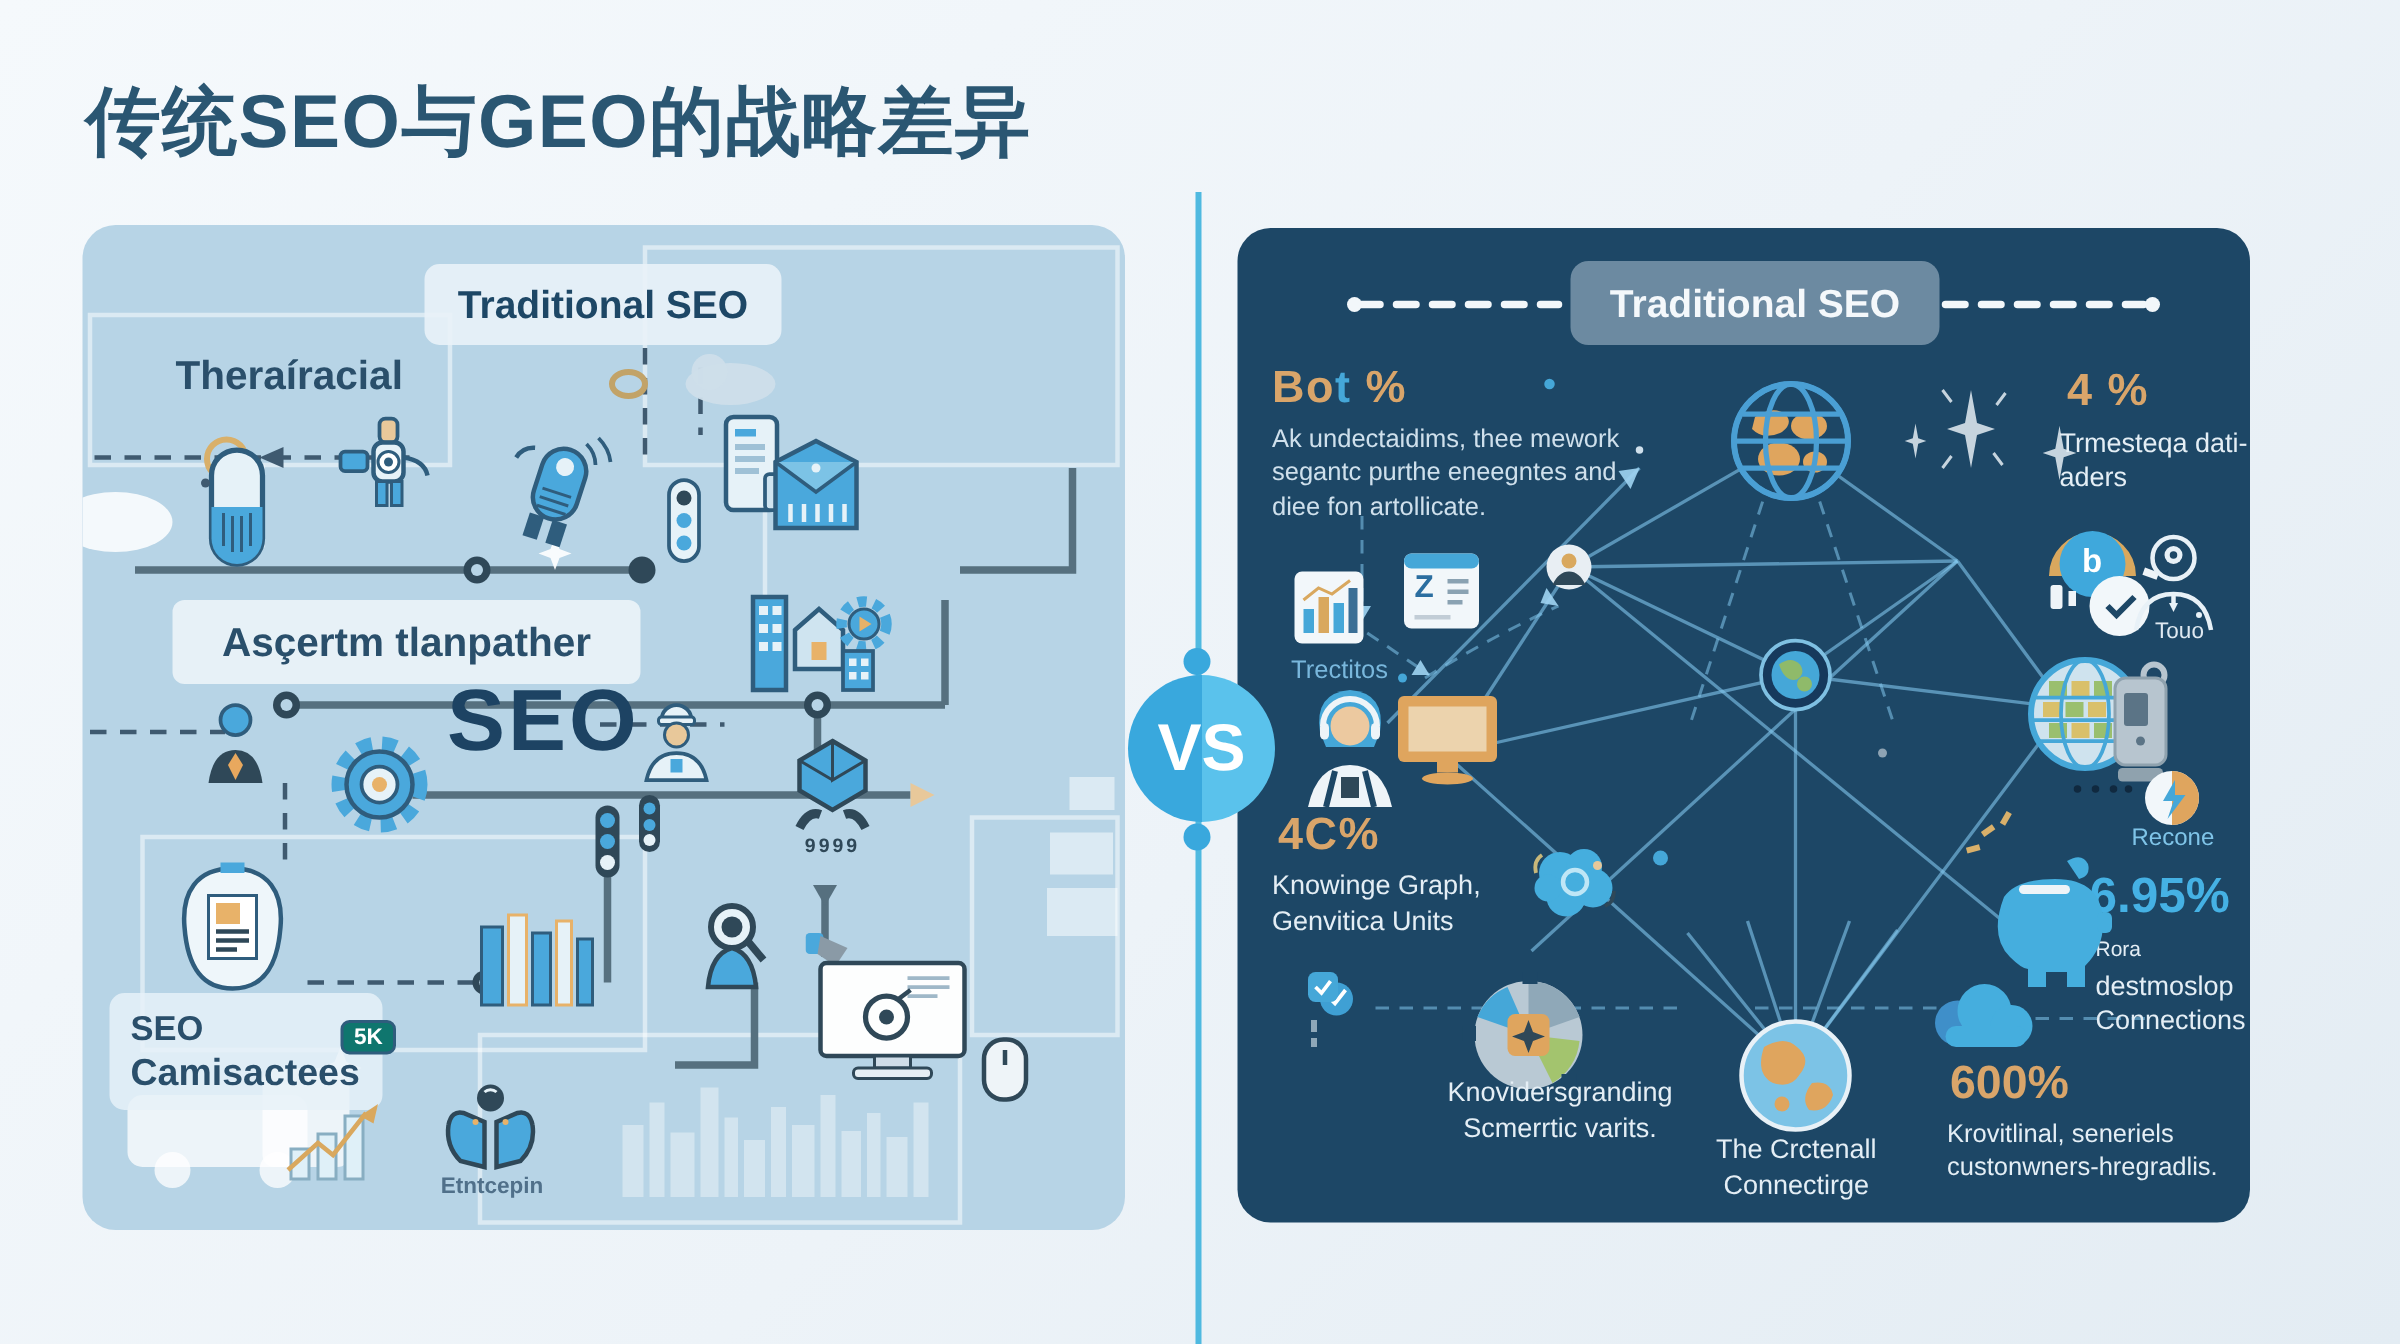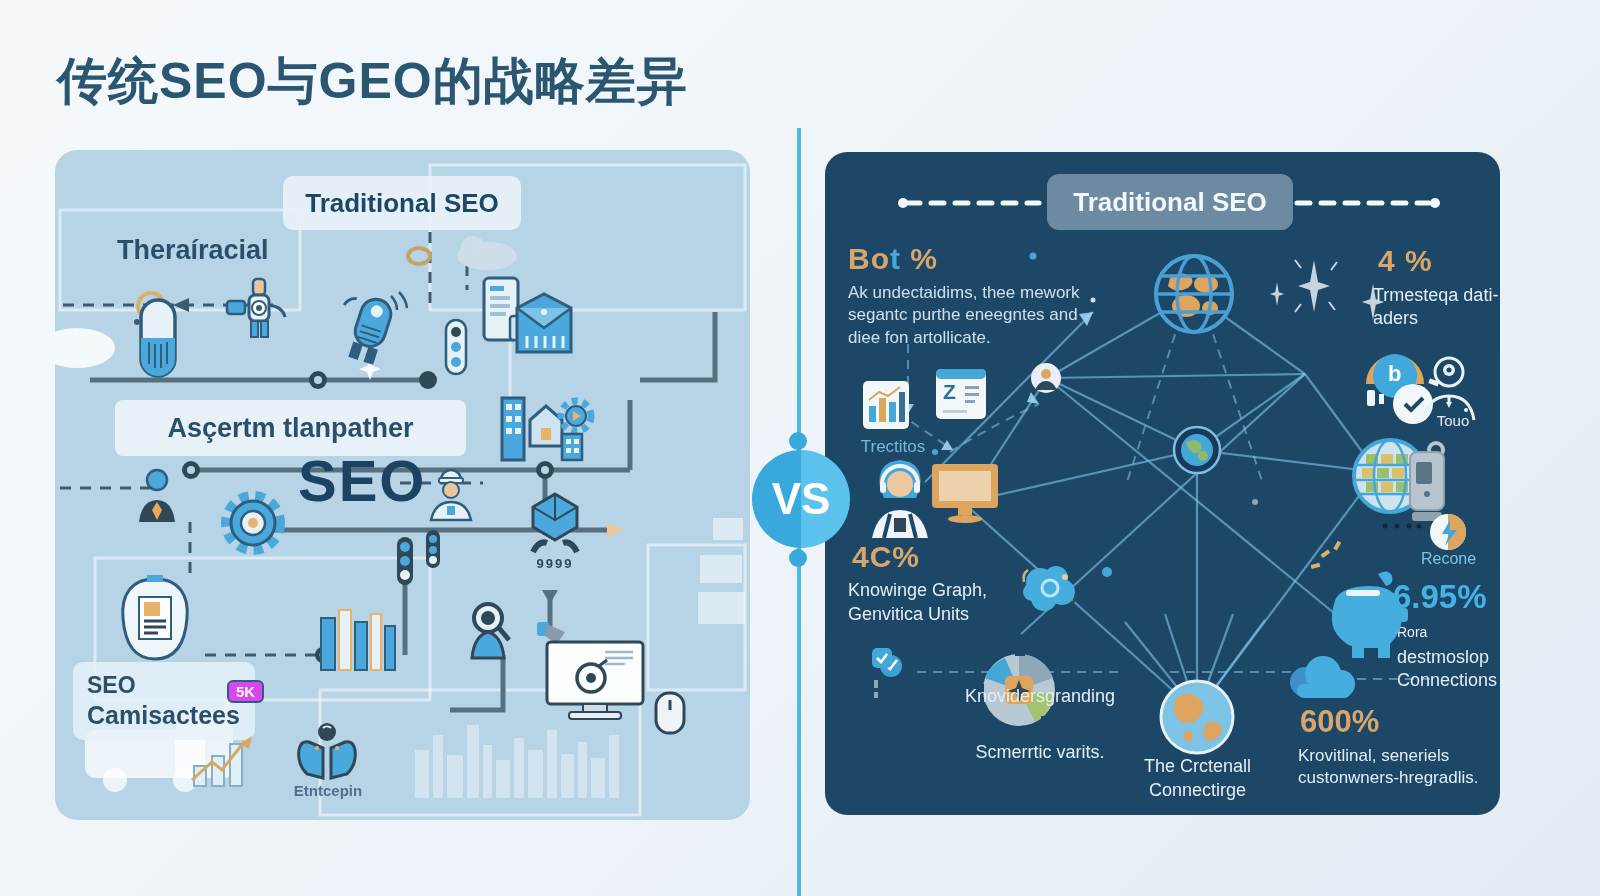--- a/index.html
+++ b/index.html
@@ -20,21 +20,21 @@
   .tan{color:#d9a56a;}
   .blu{color:#45a7d8;}
   .wht{color:#e4eef5;}
   .statv{font-weight:800;font-size:30px;letter-spacing:1px;}
   .desc{font-size:17px;line-height:1.32;color:#cfe0ec;}
   .vs-line{left:797px;top:128px;width:4px;height:768px;background:#4fb9e0;}
   .vs-circle{left:752px;top:450px;width:98px;height:98px;border-radius:50%;
     background:linear-gradient(90deg,#39a8dd 50%,#5ac2ec 50%);color:#fff;
     font-size:44px;font-weight:800;z-index:5;}
   .knob{width:18px;height:18px;border-radius:50%;background:#39a8dd;z-index:5;}
-  .bubble{background:#d946ef;border:2px solid #2f5d7d;border-radius:6px;color:#fff;
+  .bubble{background:#0f766e;border:2px solid #2f5d7d;border-radius:6px;color:#fff;
     font-weight:bold;font-size:15px;padding:1px 7px;}
   .ctr{text-align:center;}
 </style>
 </head>
 <body>
 
 <div class="stage">
 
   <div class="abs title" style="left:57px;top:48px;">传统SEO与GEO的战略差异</div>
 
@@ -197,21 +197,21 @@
       <path d="M73,21 l8,5 -8,5 z" fill="#e8b269"></path>
       <rect x="62" y="44" width="20" height="26" fill="#4aa8dc" stroke="#2f5d7d" stroke-width="2.5"></rect>
       <g fill="#e6f2f8">
           <rect x="66" y="49" width="5" height="5"></rect>
           <rect x="74" y="49" width="5" height="5"></rect>
         <rect x="66" y="58" width="5" height="5"></rect>
           <rect x="74" y="58" width="5" height="5"></rect>
         </g>
     </svg>
 
-    <div class="abs pill" style="left:60px;top:250px;width:351px;height:56px;background:rgba(234,243,249,0.92);
+    <div class="abs pill" style="left:60px;top:250px;width:312px;height:56px;background:rgba(234,243,249,0.92);
          border-radius:8px;">
       <span class="dk" style="font-size:27px;">Asçertm tlanpather</span>
     </div>
 
     <div class="abs" style="left:243px;top:297px;font-size:58px;font-weight:800;color:#1d4363;letter-spacing:2px;">SEO</div>
 
     <svg class="abs" style="left:82px;top:318px;" width="40" height="58">
       <circle cx="20" cy="12" r="10" fill="#4aa8dc" stroke="#2f5d7d" stroke-width="2.5"></circle>
       <path d="M2,54 q3,-22 18,-22 q15,0 18,22 z" fill="#2f4858"></path>
       <path d="M20,34 l5,8 -5,10 -5,-10 z" fill="#e8a85e"></path>
@@ -586,21 +586,21 @@
       <circle cx="44" cy="42" r="36" fill="#b9c9d4"></circle>
       <path d="M44,6 a36,36 0 0 1 34,24 l-34,12 z" fill="#8fa8b8"></path>
       <path d="M10,30 a36,36 0 0 1 20,-20 l14,32 z" fill="#45a7d8"></path>
       <path d="M78,46 a36,36 0 0 1 -18,28 l-16,-32 z" fill="#a3c46e"></path>
       <rect x="30" y="28" width="28" height="28" rx="5" fill="#dfa55e"></rect>
       <path d="M44,32 l3,8 8,3 -8,3 -3,8 -3,-8 -8,-3 8,-3 z" fill="#2f4858"></path>
       <rect x="0" y="36" width="9" height="10" fill="#1d4766"></rect>
       <rect x="40" y="0" width="10" height="8" fill="#1d4766"></rect>
       <rect x="66" y="68" width="10" height="9" fill="#1d4766"></rect>
     </svg>
-    <div class="abs ctr wht" style="left:100px;top:534px;width:230px;font-size:18px;">Knovidersgranding</div>
+    <div class="abs ctr wht" style="left:100px;top:566px;width:230px;font-size:18px;">Knovidersgranding</div>
     <div class="abs ctr wht" style="left:100px;top:590px;width:230px;font-size:18px;">Scmerrtic varits.</div>
 
     <svg class="abs" style="left:333px;top:526px;" width="78" height="78">
       <circle cx="39" cy="39" r="36" fill="#7cc3e6" stroke="#e8f1f7" stroke-width="3"></circle>
       <path d="M18,20 q14,-8 22,0 q10,8 2,18 q-6,10 -18,6 q-12,-6 -6,-24" fill="#dfa55e"></path>
       <path d="M50,44 q12,-2 14,8 q-4,12 -16,10 q-6,-8 2,-18" fill="#dfa55e"></path>
       <circle cx="30" cy="58" r="5" fill="#dfa55e"></circle>
     </svg>
     <div class="abs ctr wht" style="left:260px;top:604px;width:225px;font-size:18px;">The Crctenall</div>
     <div class="abs ctr wht" style="left:260px;top:628px;width:225px;font-size:18px;">Connectirge</div>

